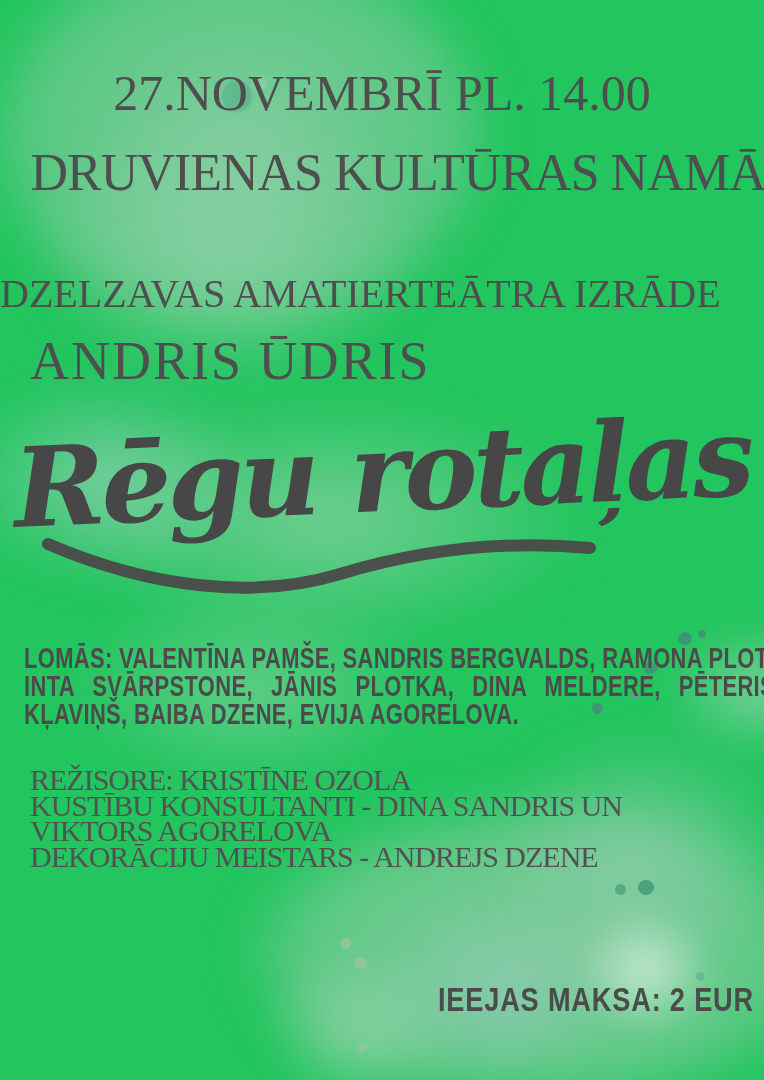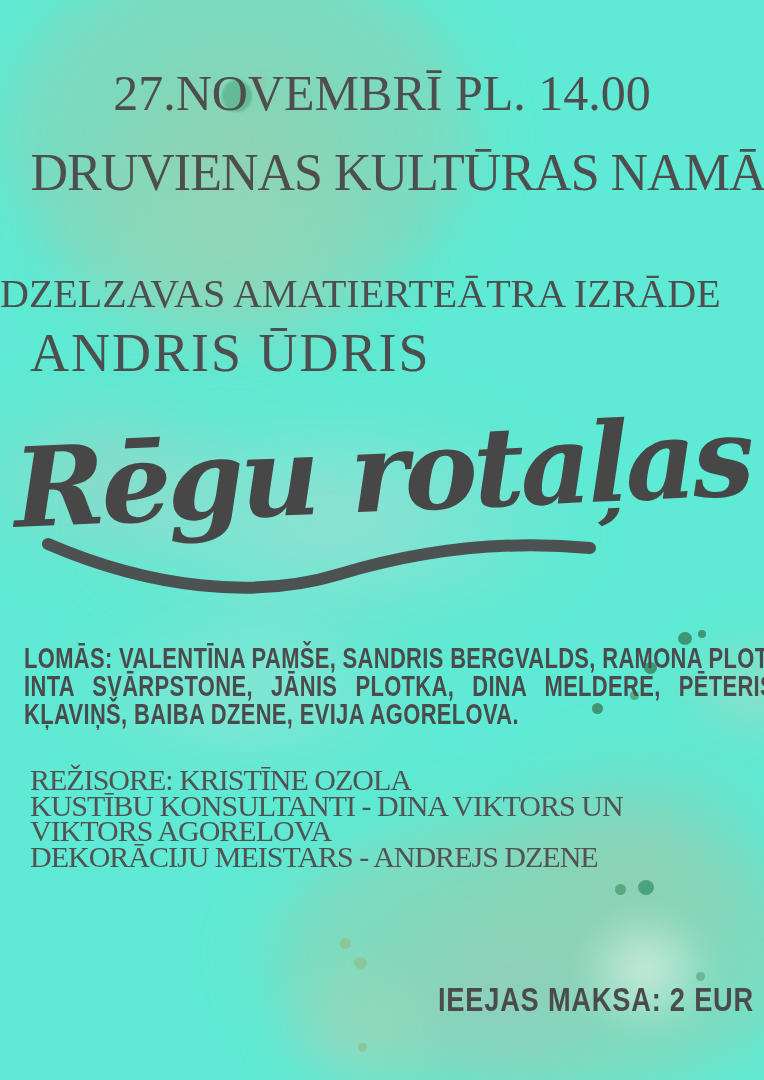--- a/index.html
+++ b/index.html
@@ -1,21 +1,21 @@
 <!DOCTYPE html>
 <html><head>
 <meta charset="utf-8">
 <style>
   html,body{margin:0;padding:0;background:#e8e8e6;}
   .poster{
     position:relative;
     width:764px;height:1080px;
     margin:0 auto;
     overflow:hidden;
-    background:#5eead4;
+    background:#22c55e;
     font-family:"Liberation Serif","DejaVu Serif",serif;
     color:#4e4e4e;
   }
   
   .wc{position:absolute;border-radius:50%;pointer-events:none;}
   .wc-tl-main   {left:-120px;top:-150px;width:720px;height:570px;
                  background:radial-gradient(closest-side,rgba(151,205,172,.80),rgba(151,205,172,.45) 60%,rgba(151,205,172,0) 72%);
                  filter:blur(22px);}
   .wc-tl-sub    {left:-60px;top:30px;width:570px;height:430px;
                  background:radial-gradient(closest-side,rgba(160,212,180,.60),rgba(160,212,180,0) 70%);
@@ -46,21 +46,21 @@
                  filter:blur(16px);}
   .wc-bot-light {left:545px;top:880px;width:200px;height:180px;
                  background:radial-gradient(closest-side,rgba(240,247,242,.65),rgba(240,247,242,0) 70%);
                  filter:blur(14px);}
   .dot{position:absolute;border-radius:50%;pointer-events:none;}
   
   .serifline{position:absolute;white-space:nowrap;color:#4e4e4e;}
   .date-line   {top:64px;  left:0; width:764px; text-align:center; font-size:50px; letter-spacing:0px;}
   .venue-line  {top:143px; left:0; width:764px; text-align:center; font-size:52px; letter-spacing:-1px;padding-left:16px;}
   .company-line{top:270px; left:0; width:632px; text-align:center; font-size:40px; letter-spacing:0px;}
-  .author-line {top:322px; left:30px; font-size:54px; letter-spacing:2px;}
+  .author-line {top:330px; left:30px; font-size:54px; letter-spacing:2px;}
   .show-title{
     position:absolute; top:398px; left:14px; width:736px; height:170px;
     text-align:center; font-family:"DejaVu Serif",serif; font-style:italic; font-weight:bold;
     font-size:110px; line-height:150px; letter-spacing:-4px; color:#474747;
     transform:rotate(-2.5deg); white-space:nowrap;
   }
   .title-swash{position:absolute; left:40px; top:516px; pointer-events:none;}
   .hand{
     font-family:"Liberation Sans","DejaVu Sans",sans-serif; font-weight:bold; color:#4b4b4b;
   }
@@ -116,20 +116,20 @@
   </svg>
 
   <div class="cast hand">
     <div class="cast-line">LOMĀS: VALENTĪNA PAMŠE, SANDRIS BERGVALDS, RAMONA PLOTKA,</div>
     <div class="cast-line justified">INTA SVĀRPSTONE, JĀNIS PLOTKA, DINA MELDERE, PĒTERIS</div>
     <div class="cast-line">KĻAVIŅŠ, BAIBA DZENE, EVIJA AGORELOVA.</div>
   </div>
 
   <div class="credits">
     <div class="credit-line">REŽISORE: KRISTĪNE OZOLA</div>
-    <div class="credit-line">KUSTĪBU KONSULTANTI - DINA VIKTORS UN</div>
+    <div class="credit-line">KUSTĪBU KONSULTANTI - DINA SANDRIS UN</div>
     <div class="credit-line">VIKTORS AGORELOVA</div>
     <div class="credit-line">DEKORĀCIJU MEISTARS - ANDREJS DZENE</div>
   </div>
 
   <div class="price-line hand">IEEJAS MAKSA: 2 EUR</div>
 
 </div>
 
 </body></html>

